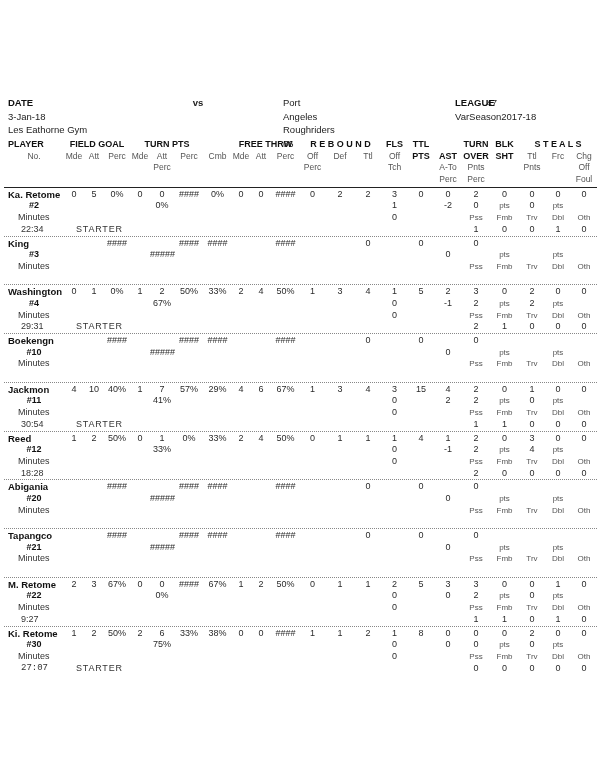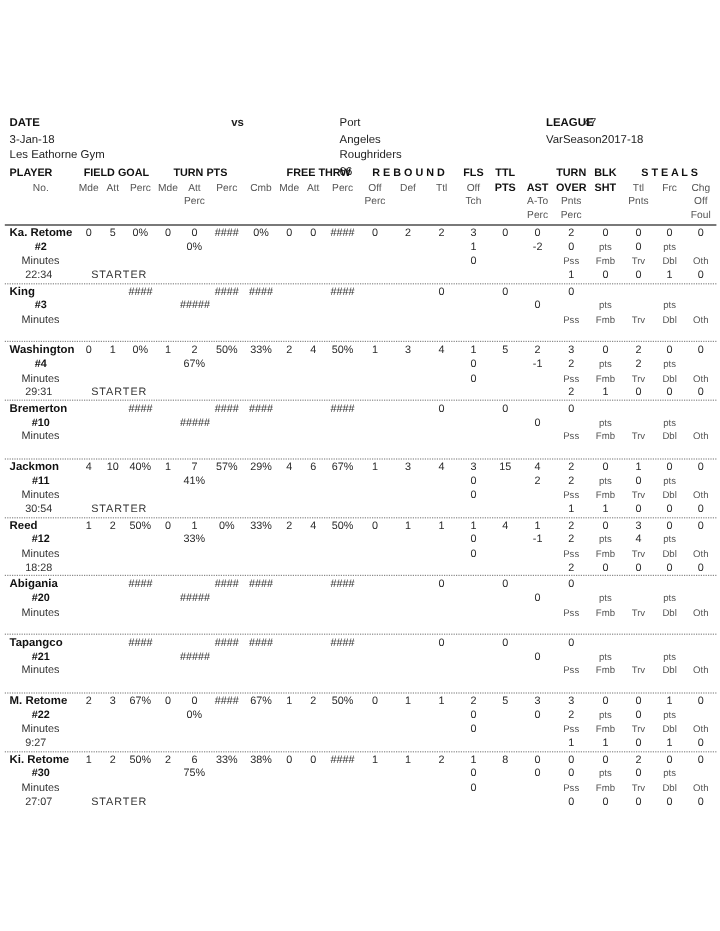--- a/index.html
+++ b/index.html
@@ -209,21 +209,21 @@
           <div class="tiny" style="grid-area: 3 / 22;">Oth</div>
           <div class="ptime" style="grid-area: 4 / 1;">29:31</div>
           <div class="starter" style="grid-area: 4 / 2 / auto / span 5;">STARTER</div>
           <div class="dc" style="grid-area: 4 / 18;">2</div>
           <div class="dc" style="grid-area: 4 / 19;">1</div>
           <div class="dc" style="grid-area: 4 / 20;">0</div>
           <div class="dc" style="grid-area: 4 / 21;">0</div>
           <div class="dc" style="grid-area: 4 / 22;">0</div>
         </div>
         <div class="grid pblock">
-          <div class="pname" style="grid-area: 1 / 1;">Bremerton</div>
+          <div class="pname" style="grid-area: 1 / 1;">Boekengn</div>
           <div class="dc" style="grid-area: 1 / 4;">####</div>
           <div class="dc" style="grid-area: 1 / 7;">####</div>
           <div class="dc" style="grid-area: 1 / 8;">####</div>
           <div class="dc" style="grid-area: 1 / 11;">####</div>
           <div class="dc" style="grid-area: 1 / 14;">0</div>
           <div class="dc" style="grid-area: 1 / 16;">0</div>
           <div class="dc" style="grid-area: 1 / 18;">0</div>
           <div class="pnum" style="grid-area: 2 / 1;">#10</div>
           <div class="dc" style="grid-area: 2 / 6;">#####</div>
           <div class="dc" style="grid-area: 2 / 17;">0</div>
@@ -448,21 +448,21 @@
           <div class="dc" style="grid-area: 2 / 20;">0</div>
           <div class="tiny" style="grid-area: 2 / 19;">pts</div>
           <div class="tiny" style="grid-area: 2 / 21;">pts</div>
           <div class="pmin" style="grid-area: 3 / 1;">Minutes</div>
           <div class="dc" style="grid-area: 3 / 15;">0</div>
           <div class="tiny" style="grid-area: 3 / 18;">Pss</div>
           <div class="tiny" style="grid-area: 3 / 19;">Fmb</div>
           <div class="tiny" style="grid-area: 3 / 20;">Trv</div>
           <div class="tiny" style="grid-area: 3 / 21;">Dbl</div>
           <div class="tiny" style="grid-area: 3 / 22;">Oth</div>
-          <div class="ptime" style="grid-area: 4 / 1;">27:07</div>
+          <div class="ptime" style="grid-area: 4 / 1; font-family: Liberation Mono, monospace;">27:07</div>
           <div class="starter" style="grid-area: 4 / 2 / auto / span 5;">STARTER</div>
           <div class="dc" style="grid-area: 4 / 18;">0</div>
           <div class="dc" style="grid-area: 4 / 19;">0</div>
           <div class="dc" style="grid-area: 4 / 20;">0</div>
           <div class="dc" style="grid-area: 4 / 21;">0</div>
           <div class="dc" style="grid-area: 4 / 22;">0</div>
         </div>
       </div>
   </div>
 </div>

